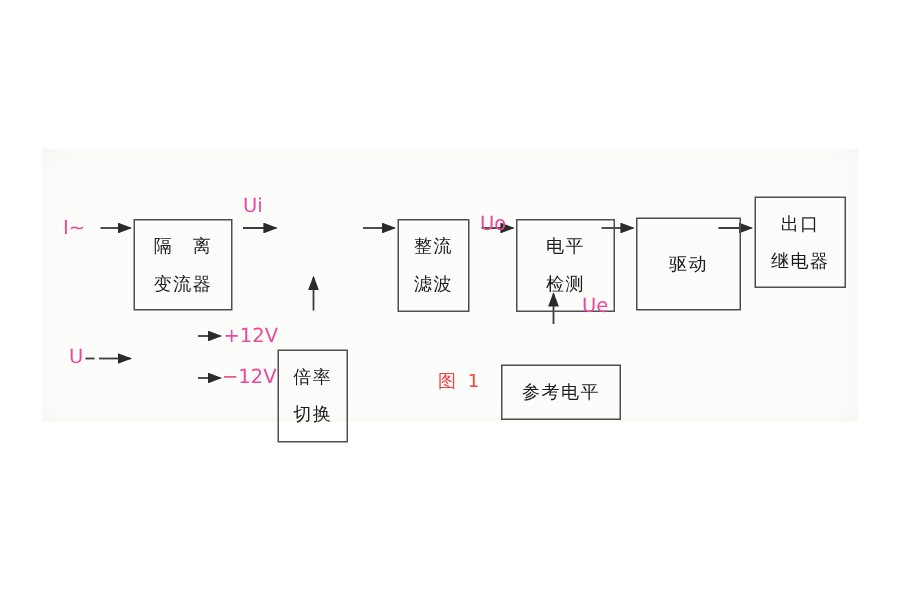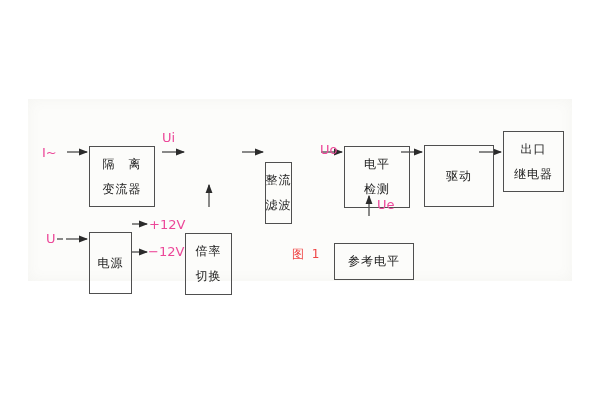--- a/index.html
+++ b/index.html
@@ -60,55 +60,52 @@
       <line x1="369" y1="216" x2="369" y2="196" marker-end="url(#ah)"></line>
     </g>
   </svg>
 
   <div class="box" style="left:89px;top:121px;width:66px;height:61px">
     <span class="bl">隔　离</span>
     <span class="bl">变流器</span>
   </div>
 
 
-  <div class="box" style="left:265px;top:137px;width:27px;height:62px">
+  <div class="box" style="left:265px;top:121px;width:48px;height:62px">
     <span class="bl">整流</span>
     <span class="bl">滤波</span>
   </div>
 
   <div class="box" style="left:344px;top:121px;width:66px;height:62px">
     <span class="bl">电平</span>
     <span class="bl">检测</span>
   </div>
 
   <div class="box" style="left:424px;top:120px;width:70px;height:62px">
     <span class="bl">驱动</span>
   </div>
 
   <div class="box" style="left:503px;top:106px;width:61px;height:61px">
     <span class="bl">出口</span>
     <span class="bl">继电器</span>
   </div>
 
-  <div class="box" style="left:89px;top:207px;width:43px;height:62px">
-    <span class="bl">电源</span>
-  </div>
 
   <div class="box" style="left:185px;top:208px;width:47px;height:62px">
     <span class="bl">倍率</span>
     <span class="bl">切换</span>
   </div>
 
   <div class="box" style="left:334px;top:218px;width:80px;height:37px">
     <span class="bl">参考电平</span>
   </div>
 
   <span class="lbl" style="left:42px;top:146px">I~</span>
   <span class="lbl" style="left:46px;top:232px">U</span>
   <span class="lbl" style="left:162px;top:131px">Ui</span>
   <span class="lbl" style="left:320px;top:143px">Uo</span>
-  <span class="lbl" style="left:377px;top:198px">Ue</span>
+  <span class="lbl" style="left:388px;top:198px">Ue</span>
   <span class="lbl" style="left:149px;top:218px">+12V</span>
   <span class="lbl" style="left:148px;top:245px">−12V</span>
 
   <span class="caption" style="left:292px;top:246px">图 1</span>
 
 </div>
 
 </body></html>

